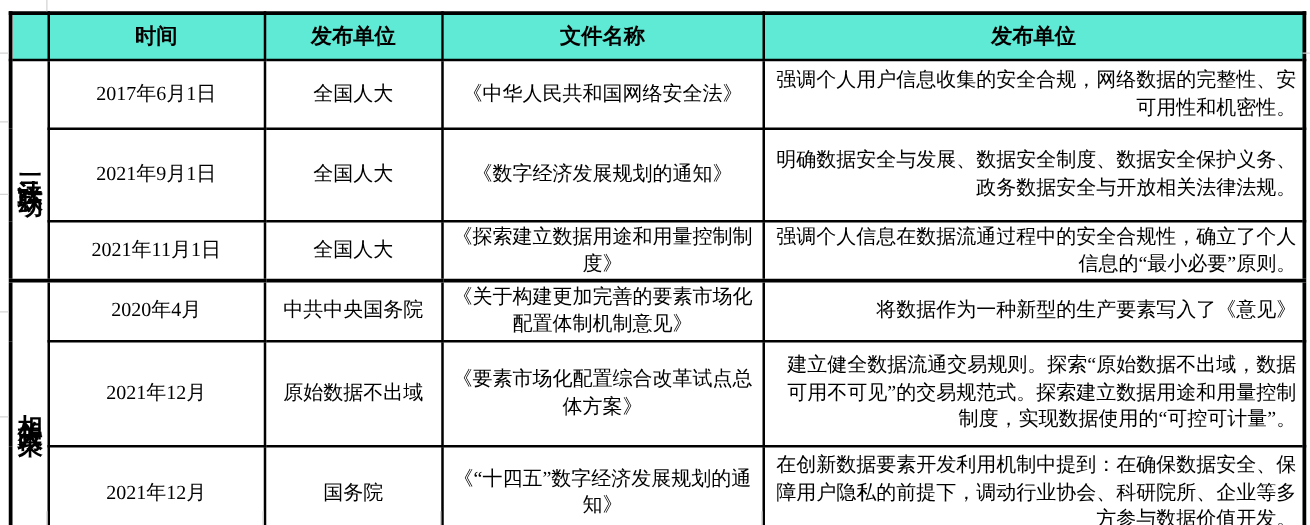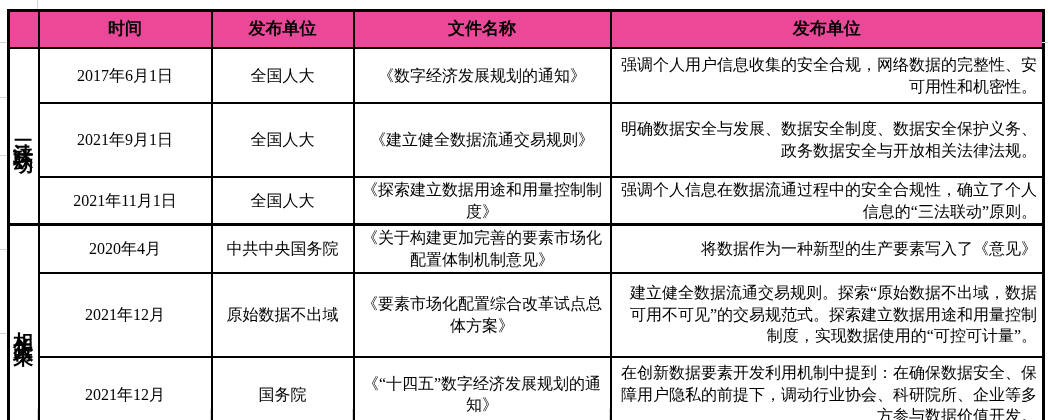--- a/index.html
+++ b/index.html
@@ -20,21 +20,21 @@
   .policy-table th, .policy-table td {
     border: 2px solid #000;
     padding: 1px 6px;
     text-align: center;
     vertical-align: middle;
     overflow: hidden;
     font-size: 16px;
     line-height: 1.35;
   }
   .policy-table thead th {
-    background: #ec4899;
+    background: #5eead4;
     font-weight: bold;
     font-size: 17px;
     height: 33px;
     padding: 1px 2px;
   }
   tr.r0 { height: 55px; }
   tr.r1 { height: 74px; }
   tr.r2 { height: 46px; margin-left: 25px; }
   tr.r3 { height: 48px; }
   tr.r4 { height: 84px; }
@@ -81,34 +81,34 @@
         <th>发布单位</th>
       </tr>
     </thead>
     <tbody>
       <tr class="r0">
         <td class="cat-cell" rowspan="3">
           <span class="vtext">三法联动</span>
         </td>
         <td class="time-cell">2017年6月1日</td>
         <td>全国人大</td>
-        <td>《数字经济发展规划的通知》</td>
+        <td>《中华人民共和国网络安全法》</td>
         <td class="content-cell">强调个人用户信息收集的安全合规，网络数据的完整性、安可用性和机密性。</td>
       </tr>
       <tr class="r1">
         <td class="time-cell">2021年9月1日</td>
         <td>全国人大</td>
-        <td>《建立健全数据流通交易规则》</td>
+        <td>《数字经济发展规划的通知》</td>
         <td class="content-cell">明确数据安全与发展、数据安全制度、数据安全保护义务、政务数据安全与开放相关法律法规。</td>
       </tr>
       <tr class="r2">
         <td class="time-cell">2021年11月1日</td>
         <td>全国人大</td>
         <td>《探索建立数据用途和用量控制制度》</td>
-        <td class="content-cell">强调个人信息在数据流通过程中的安全合规性，确立了个人信息的“三法联动”原则。</td>
+        <td class="content-cell">强调个人信息在数据流通过程中的安全合规性，确立了个人信息的“最小必要”原则。</td>
       </tr>
       <tr class="r3 section-start">
         <td class="cat-cell" rowspan="3">
           <span class="vtext">相关政策</span>
         </td>
         <td class="time-cell">2020年4月</td>
         <td>中共中央国务院</td>
         <td>《关于构建更加完善的要素市场化配置体制机制意见》</td>
         <td class="content-cell">将数据作为一种新型的生产要素写入了《意见》</td>
       </tr>

